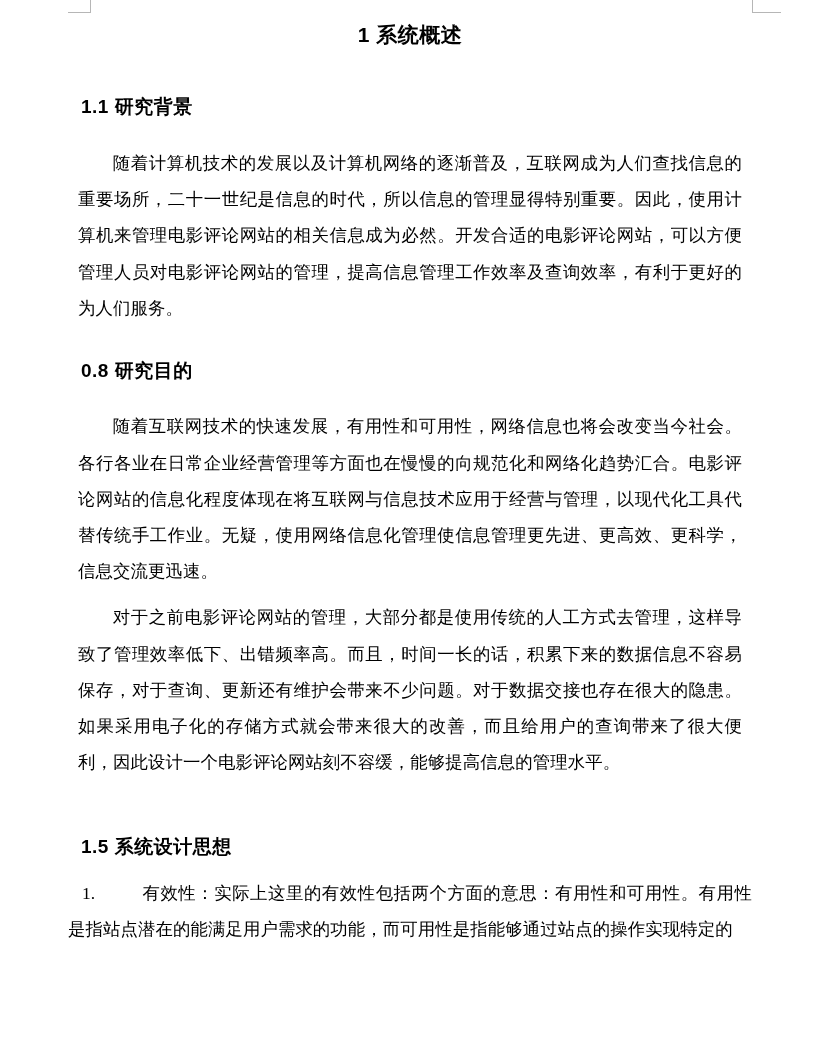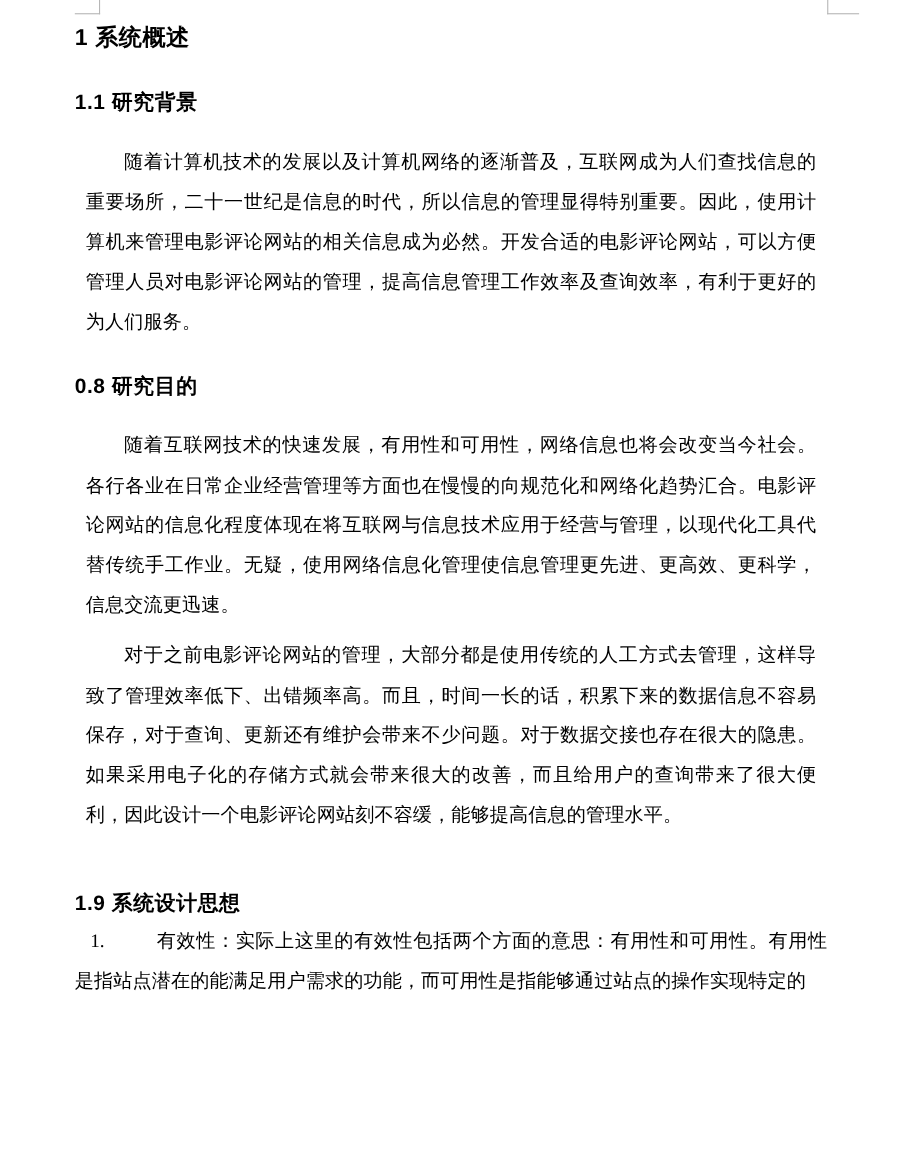--- a/index.html
+++ b/index.html
@@ -43,32 +43,33 @@
     left: 68px;
     top: 0;
     width: 684px;
     height: 1057px;
   }
 
   .doc-title {
     font-family: "Liberation Sans", "DejaVu Sans", sans-serif;
     font-weight: bold;
     font-size: 21px;
+    text-align: center;
     letter-spacing: 0.5px;
     margin: 0;
     padding-top: 20px;
     line-height: 1.4;
   }
 
   .heading2 {
     font-family: "Liberation Sans", "DejaVu Sans", sans-serif;
     font-weight: bold;
     font-size: 19px;
     letter-spacing: 0.5px;
-    margin: 0;
+    margin: 13px;
     line-height: 1.5;
   }
   .h-1-1 { padding-top: 31px; }
   .h-1-2 { padding-top: 18px; }
   .h-1-3 { padding-top: 40px; }
 
   .para {
     font-size: 17.4px;
     line-height: 36.2px;
     text-align: justify;
@@ -110,17 +111,17 @@
 
   <h1 class="doc-title">1 系统概述</h1>
 
   <h2 class="heading2 h-1-1">1.1 研究背景</h2>
   <p class="para first-after-h">随着计算机技术的发展以及计算机网络的逐渐普及，互联网成为人们查找信息的重要场所，二十一世纪是信息的时代，所以信息的管理显得特别重要。因此，使用计算机来管理电影评论网站的相关信息成为必然。开发合适的电影评论网站，可以方便管理人员对电影评论网站的管理，提高信息管理工作效率及查询效率，有利于更好的为人们服务。</p>
 
   <h2 class="heading2 h-1-2">0.8 研究目的</h2>
   <p class="para first-after-h">随着互联网技术的快速发展，有用性和可用性，网络信息也将会改变当今社会。各行各业在日常企业经营管理等方面也在慢慢的向规范化和网络化趋势汇合。电影评论网站的信息化程度体现在将互联网与信息技术应用于经营与管理，以现代化工具代替传统手工作业。无疑，使用网络信息化管理使信息管理更先进、更高效、更科学，信息交流更迅速。</p>
   <p class="para">对于之前电影评论网站的管理，大部分都是使用传统的人工方式去管理，这样导致了管理效率低下、出错频率高。而且，时间一长的话，积累下来的数据信息不容易保存，对于查询、更新还有维护会带来不少问题。对于数据交接也存在很大的隐患。如果采用电子化的存储方式就会带来很大的改善，而且给用户的查询带来了很大便利，因此设计一个电影评论网站刻不容缓，能够提高信息的管理水平。</p>
 
-  <h2 class="heading2 h-1-3">1.9 系统设计思想</h2>
+  <h2 class="heading2 h-1-3">1.5 系统设计思想</h2>
 
   <p class="list-item"><span class="marker">1.</span><span class="marker-gap"></span><span>有效性：实际上这里的有效性包括两个方面的意思：有用性和可用性。有用性是指站点潜在的能满足用户需求的功能，而可用性是指能够通过站点的操作实现特定的</span></p>
 
 </div>
 
 </body></html>

